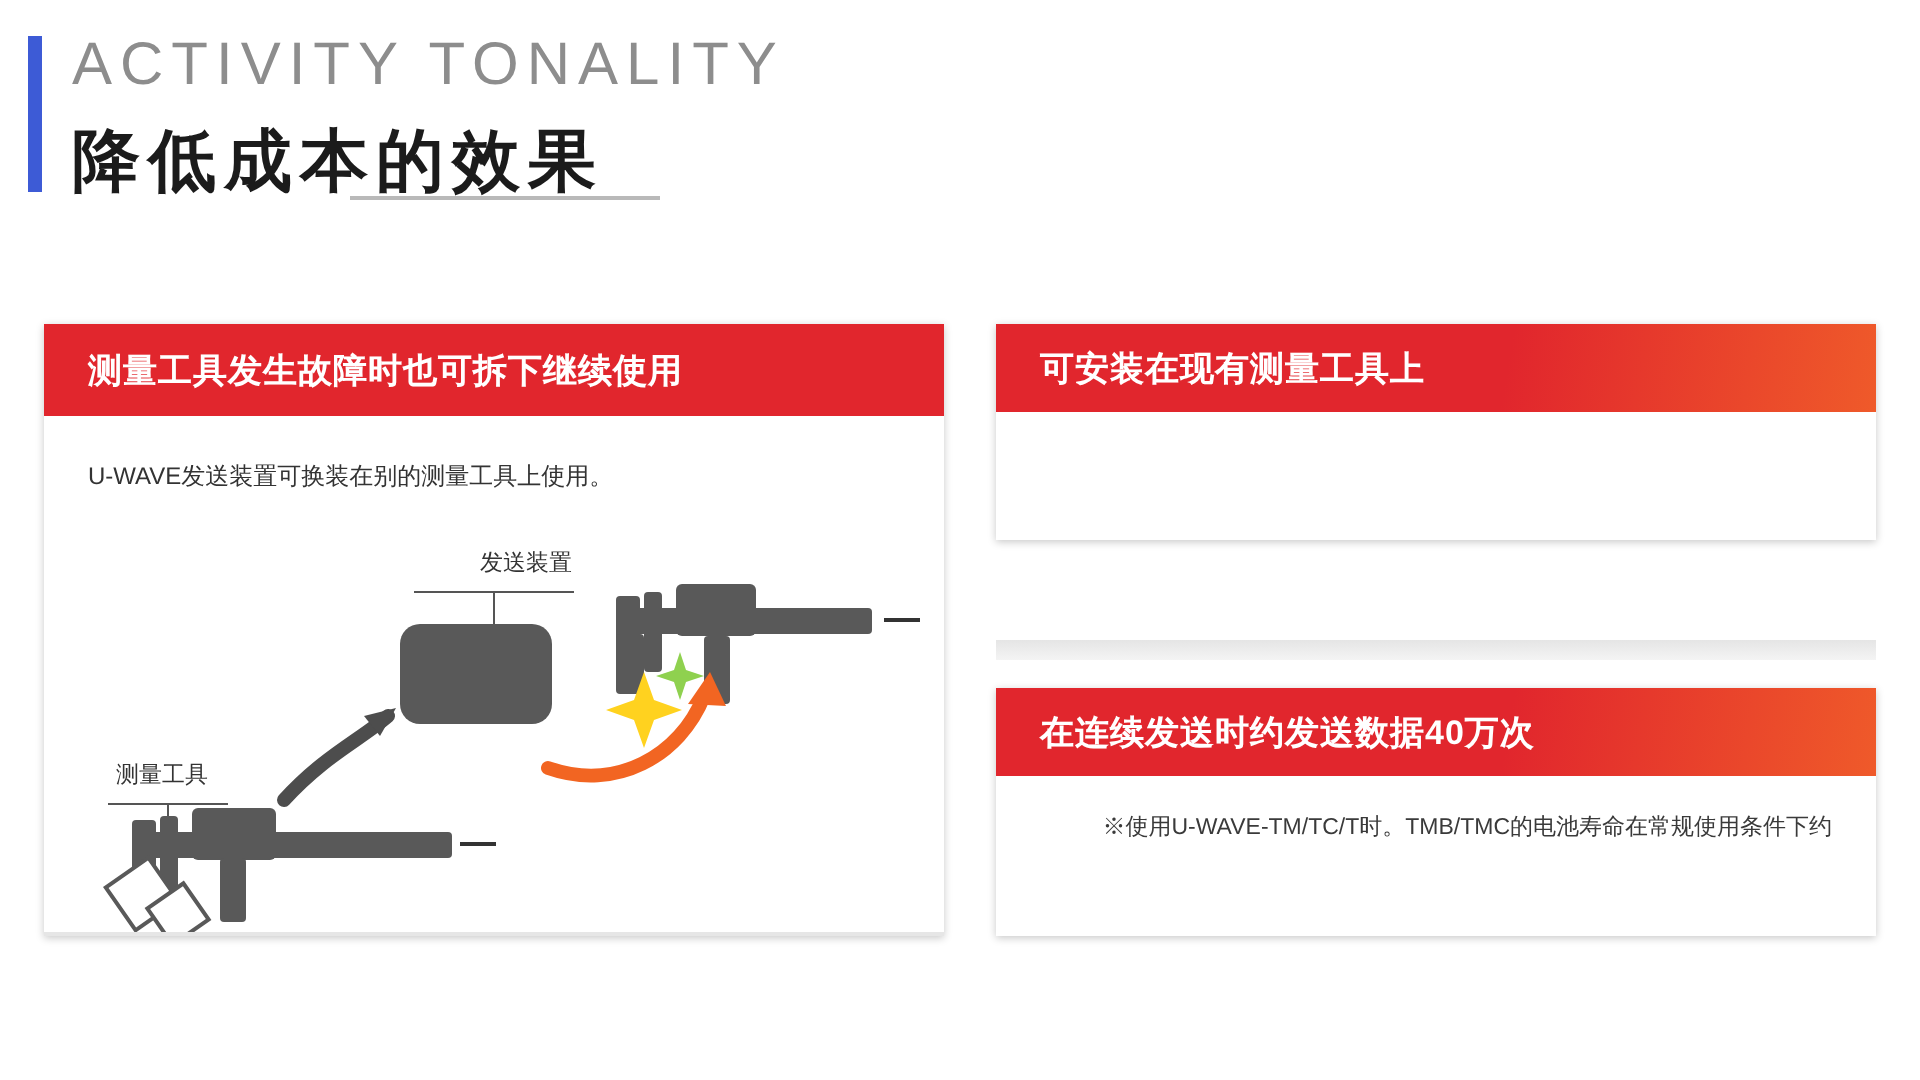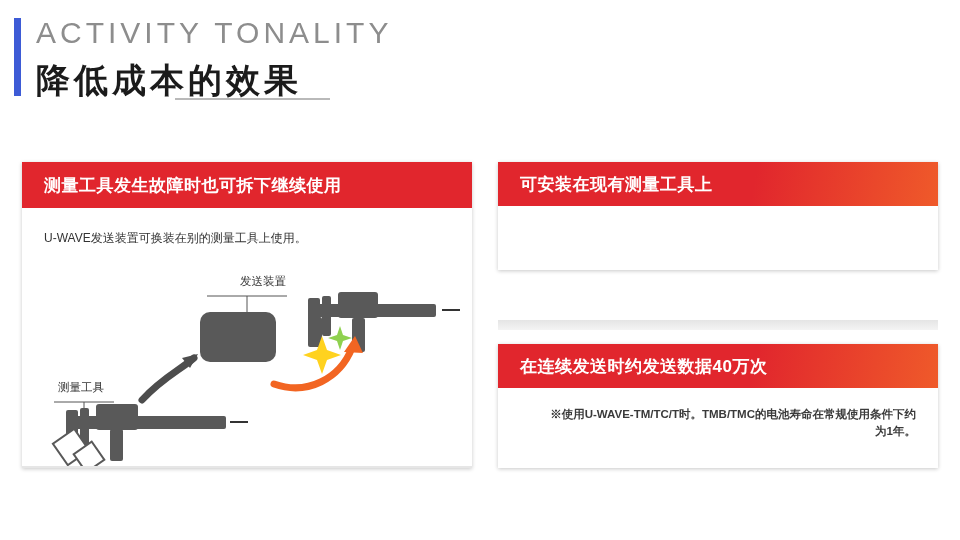--- a/index.html
+++ b/index.html
@@ -127,21 +127,20 @@
   #card-right-bottom .card-body {
     padding: 14px 22px 10px 22px;
     font-size: 14.5px;
     line-height: 1.6;
   }
   .note {
     font-size: 11.5px;
     color: #3a3a3a;
     line-height: 1.5;
     margin-top: 4px;
-    font-weight: bold;
   }
   .note-indent {
     display: block;
     margin-left: 26px;
   }
 
   
   .right-divider {
     position: absolute;
     left: 498px;
@@ -249,16 +248,15 @@
 
 <div class="right-divider"></div>
 
 <div class="card" id="card-right-bottom">
   <div class="card-head">
     <div class="card-head-text">在连续发送时约发送数据40万次</div>
   </div>
   <div class="card-body">
     <div class="note">
       <span>※使用U-WAVE-TM/TC/T时。TMB/TMC的电池寿命在常规使用条件下约</span>
-      <span class="note-indent">为1年。</span>
     </div>
   </div>
 </div>
 
 </body></html>

